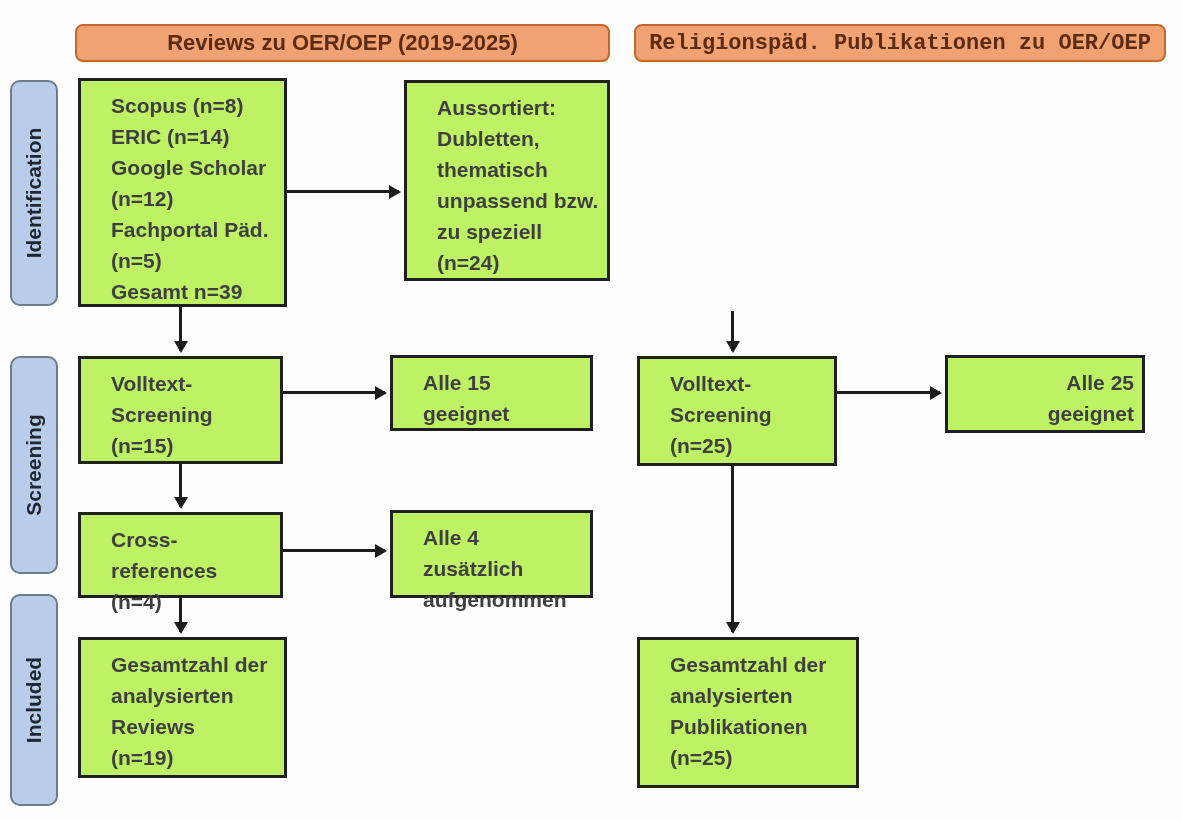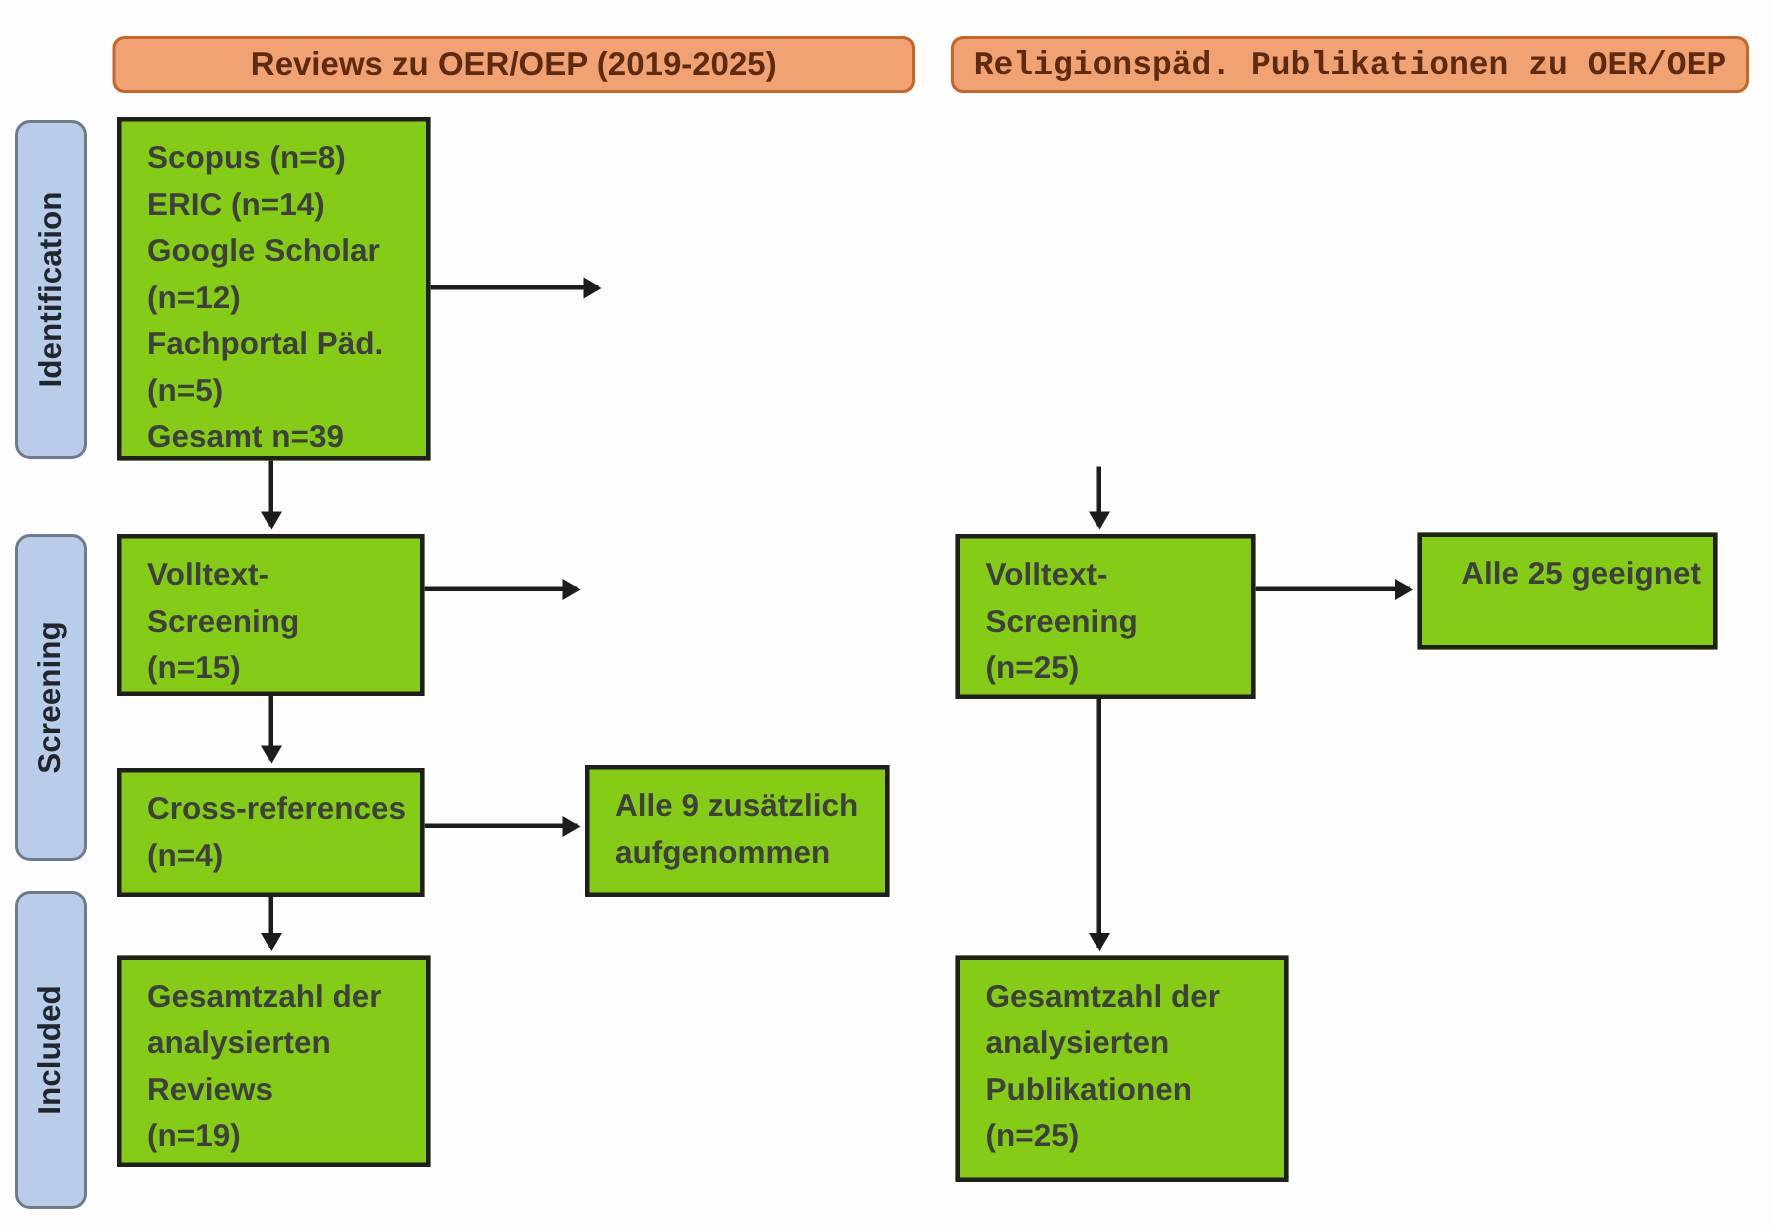--- a/index.html
+++ b/index.html
@@ -51,22 +51,23 @@
     color: var(--stage_text, #20262E);
   }
   .stage-identification { top: 80px;  height: 226px; }
   .stage-screening      { top: 356px; height: 218px; }
   .stage-included       { top: 594px; height: 212px; }
 
   
   .fbox {
     position: absolute;
     box-sizing: border-box;
-    background: #84cc16;
+    background: #bef264;
     border: 3px solid var(--box_border, #1F1F1F);
+    padding-left: 13px;
   }
   .fbox .txt {
     display: block;
     padding: 9px 8px 6px 17px;
     font-size: 21px;
     line-height: 31px;
     font-weight: 700;
     color: var(--box_text, #3F3F3F);
     white-space: pre-line;
   }
@@ -148,31 +149,42 @@
 
   <div class="fbox b-l1">
     <span class="txt">Scopus (n=8)
 ERIC (n=14)
 Google Scholar
 (n=12)
 Fachportal Päd.
 (n=5)
 Gesamt n=39</span>
   </div>
+  <div class="fbox b-l2">
+    <span class="txt">Aussortiert:
+Dubletten,
+thematisch
+unpassend bzw.
+zu speziell
+(n=24)</span>
+  </div>
   <div class="fbox b-l3">
     <span class="txt">Volltext-
 Screening
 (n=15)</span>
   </div>
+  <div class="fbox b-l4">
+    <span class="txt">Alle 15 geeignet</span>
+  </div>
   <div class="fbox b-l5">
     <span class="txt">Cross-references
 (n=4)</span>
   </div>
   <div class="fbox b-l6">
-    <span class="txt">Alle 9 zusätzlich
+    <span class="txt">Alle 4 zusätzlich
 aufgenommen</span>
   </div>
   <div class="fbox b-l7">
     <span class="txt">Gesamtzahl der
 analysierten
 Reviews
 (n=19)</span>
   </div>
 
   <div class="fbox b-r2">

